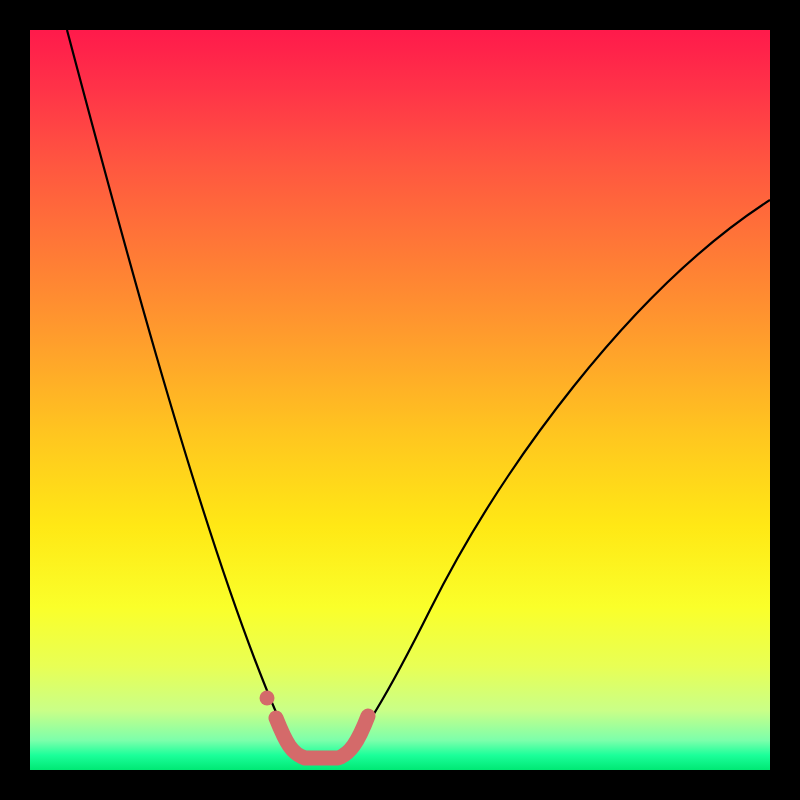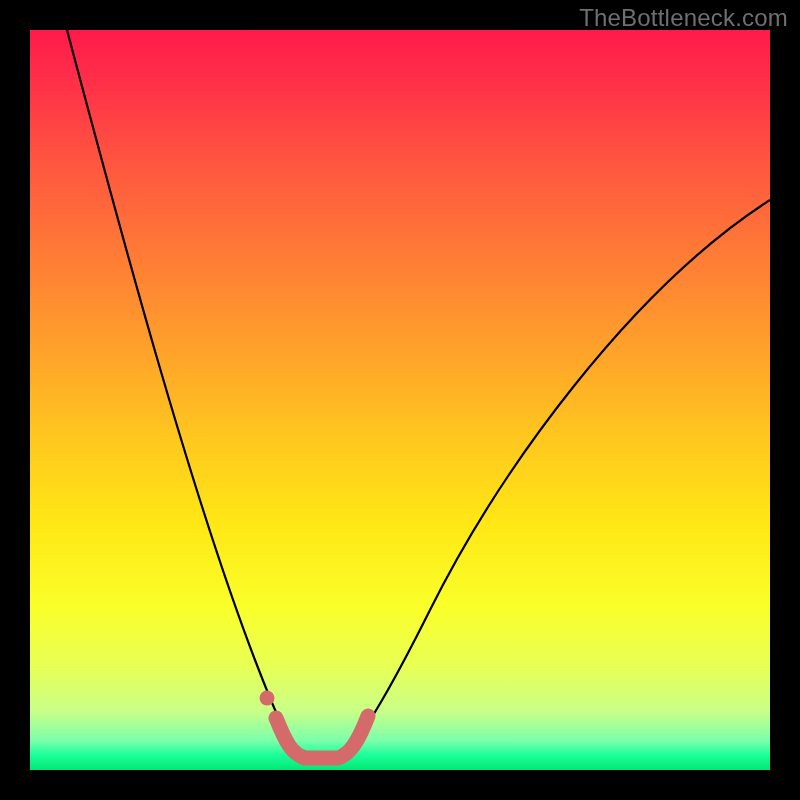--- a/index.html
+++ b/index.html
@@ -58,21 +58,20 @@
     top: 0;
     width: 740px;
     height: 740px;
   }
 </style>
 </head>
 <body>
 
 <div class="frame">
 
-  <div class="watermark">TheBottleneck.com</div>
 
   <div class="plot-area">
     <svg class="curves" viewBox="0 0 740 740" preserveAspectRatio="none">
 
       <path fill="none" stroke="#000" stroke-width="2.2" d="M 37 0
                C 90 200, 160 460, 225 630
                C 248 690, 260 716, 272 726
                L 312 726
                C 330 712, 360 660, 400 580
                C 470 440, 600 260, 740 170"></path>

